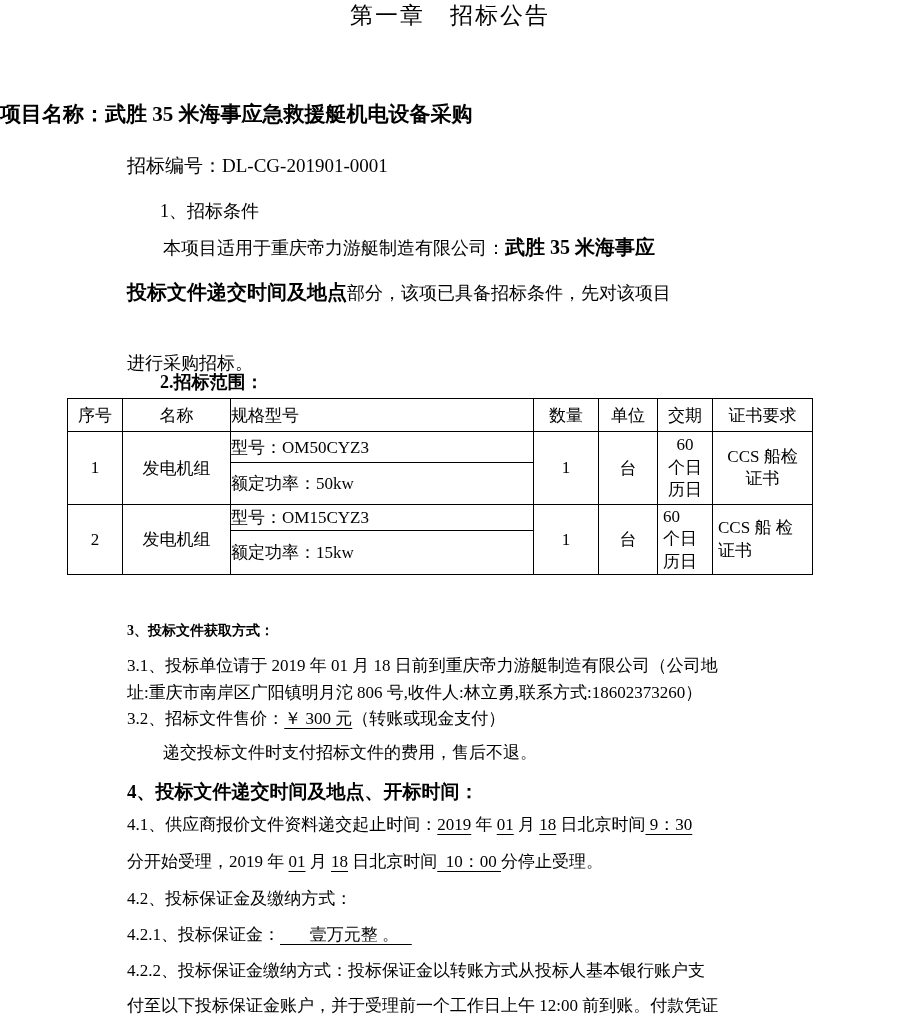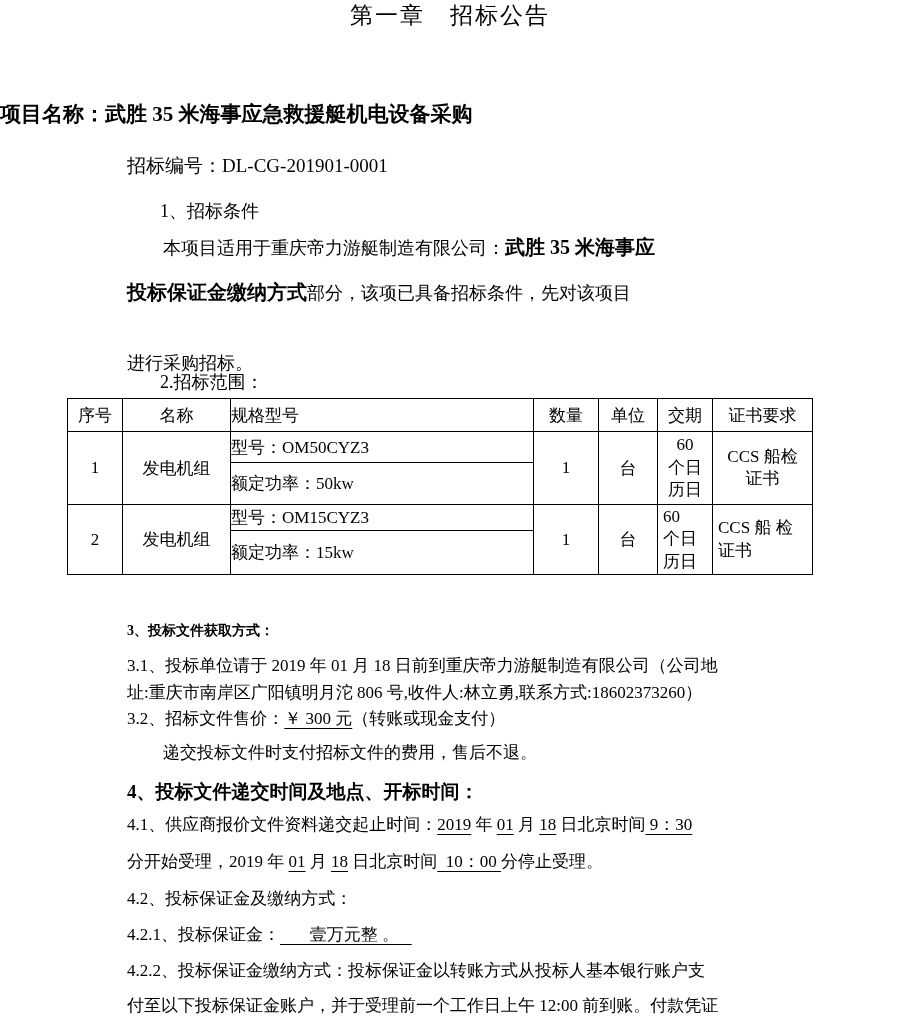--- a/index.html
+++ b/index.html
@@ -10,21 +10,21 @@
   }
   .abs { position:absolute; white-space:nowrap; }
   .title { left:0; top:8; width:900px; text-align:center; font-size:23px; letter-spacing:2px; }
   .project { left:127; top:100px; font-size:21px; font-weight:bold; }
   .tender { left:127px; top:153px; font-size:19px; }
   .s1h { left:160px; top:199px; font-size:18px; }
   .pl1 { left:163px; top:234px; font-size:18px; }
   .pl2 { left:127px; top:279px; font-size:18px; }
   .pl3 { left:127px; top:351px; font-size:18px; }
   .boldbig { font-weight:bold; font-size:20px; }
-  .s2h { left:160px; top:370px; font-size:18px; font-weight:normal; }
+  .s2h { left:160px; top:370px; font-size:18px; font-weight:bold; }
   .s3h { left:127px; top:622px; font-size:14px; font-weight:bold; }
   .bodyline { font-size:17px; }
   .l31a { left:127px; top:654px; }
   .l31b { left:127px; top:681px; }
   .l32  { left:127px; top:707px; }
   .l33  { left:163px; top:741px; }
   .s4h { left:127px; top:779px; font-size:19px; font-weight:bold; }
   .l41a { left:127px; top:813px; }
   .l41b { left:127px; top:850px; }
   .l42  { left:127px; top:887px; }
@@ -57,21 +57,21 @@
 
 <div class="abs title">第一章　招标公告</div>
 
 <div class="abs project">项目名称：武胜 35 米海事应急救援艇机电设备采购</div>
 
 <div class="abs tender"><span>招标编号：</span><span>DL-CG-201901-0001</span></div>
 
 <div class="abs s1h">1、招标条件</div>
 
 <div class="abs pl1"><span>本项目适用于重庆帝力游艇制造有限公司：</span><span class="boldbig">武胜 35 米海事应</span></div>
-<div class="abs pl2"><span class="boldbig">投标保证金缴纳方式</span><span>部分，该项已具备招标条件，先对该项目</span></div>
+<div class="abs pl2"><span class="boldbig">投标文件递交时间及地点</span><span>部分，该项已具备招标条件，先对该项目</span></div>
 <div class="abs pl3">进行采购招标。</div>
 
 <div class="abs s2h">2.招标范围：</div>
 
 <table class="scope">
   <colgroup>
     <col style="width:55px">
       <col style="width:108px">
       <col style="width:303px">
     <col style="width:65px">

